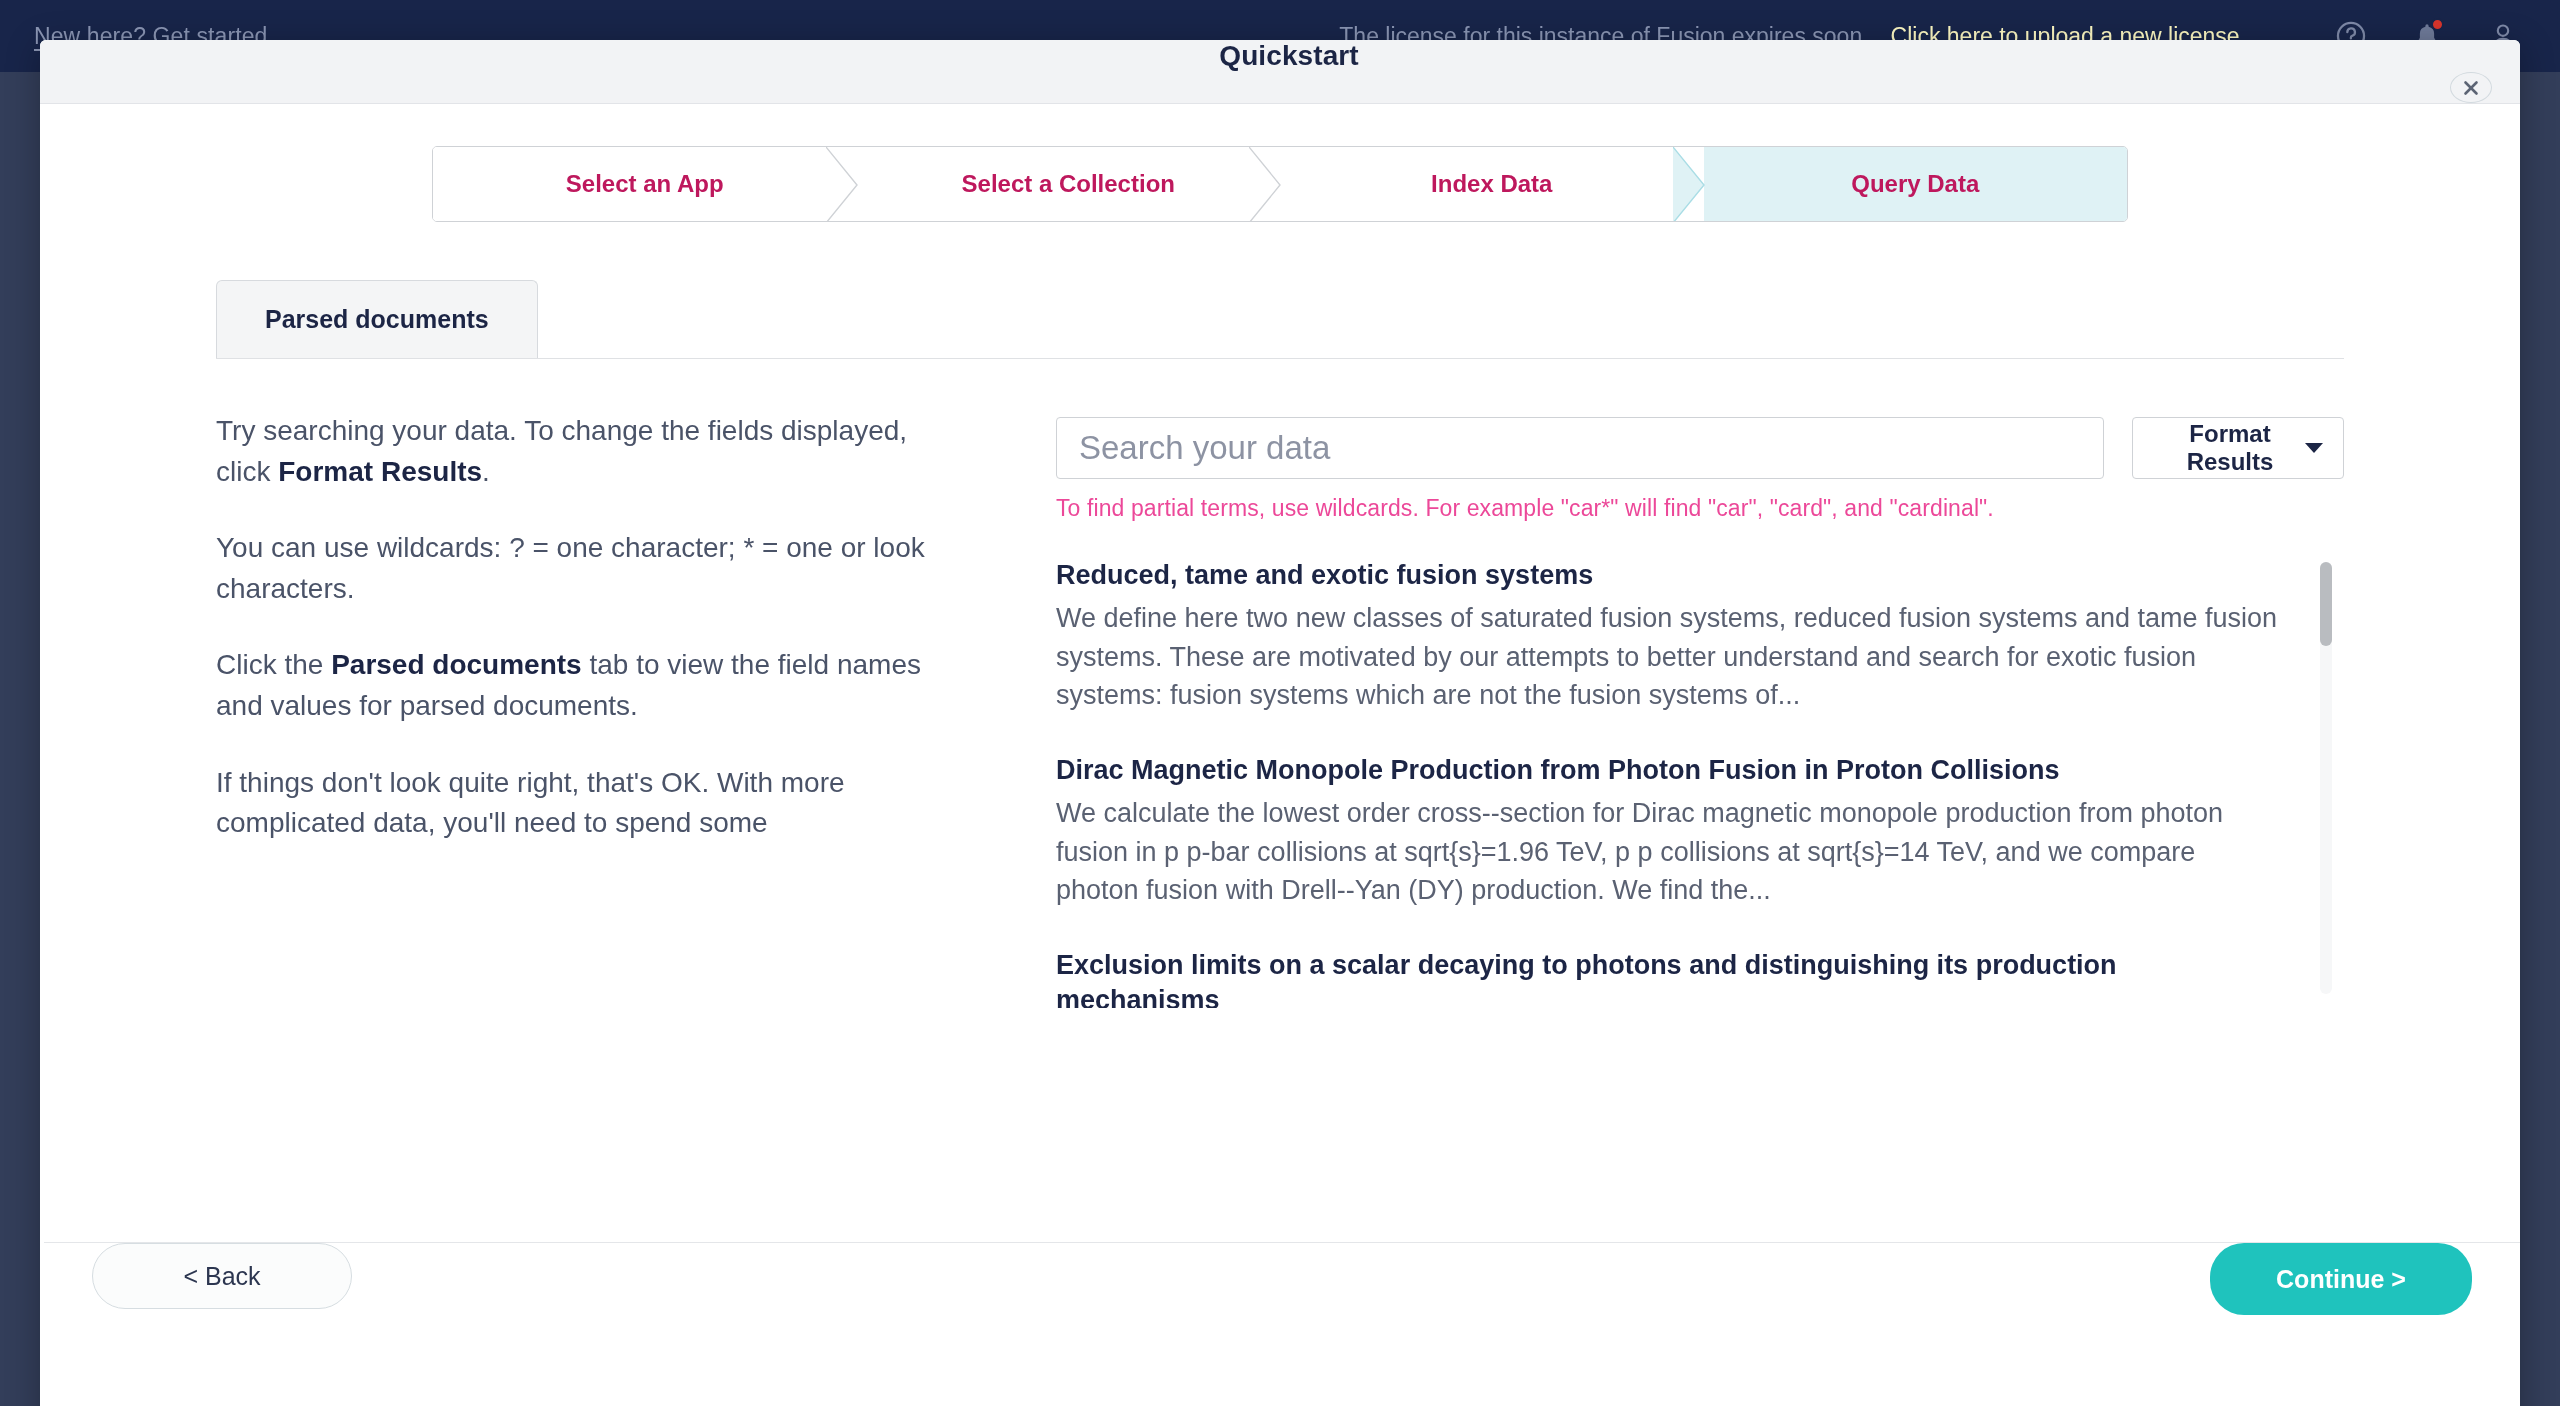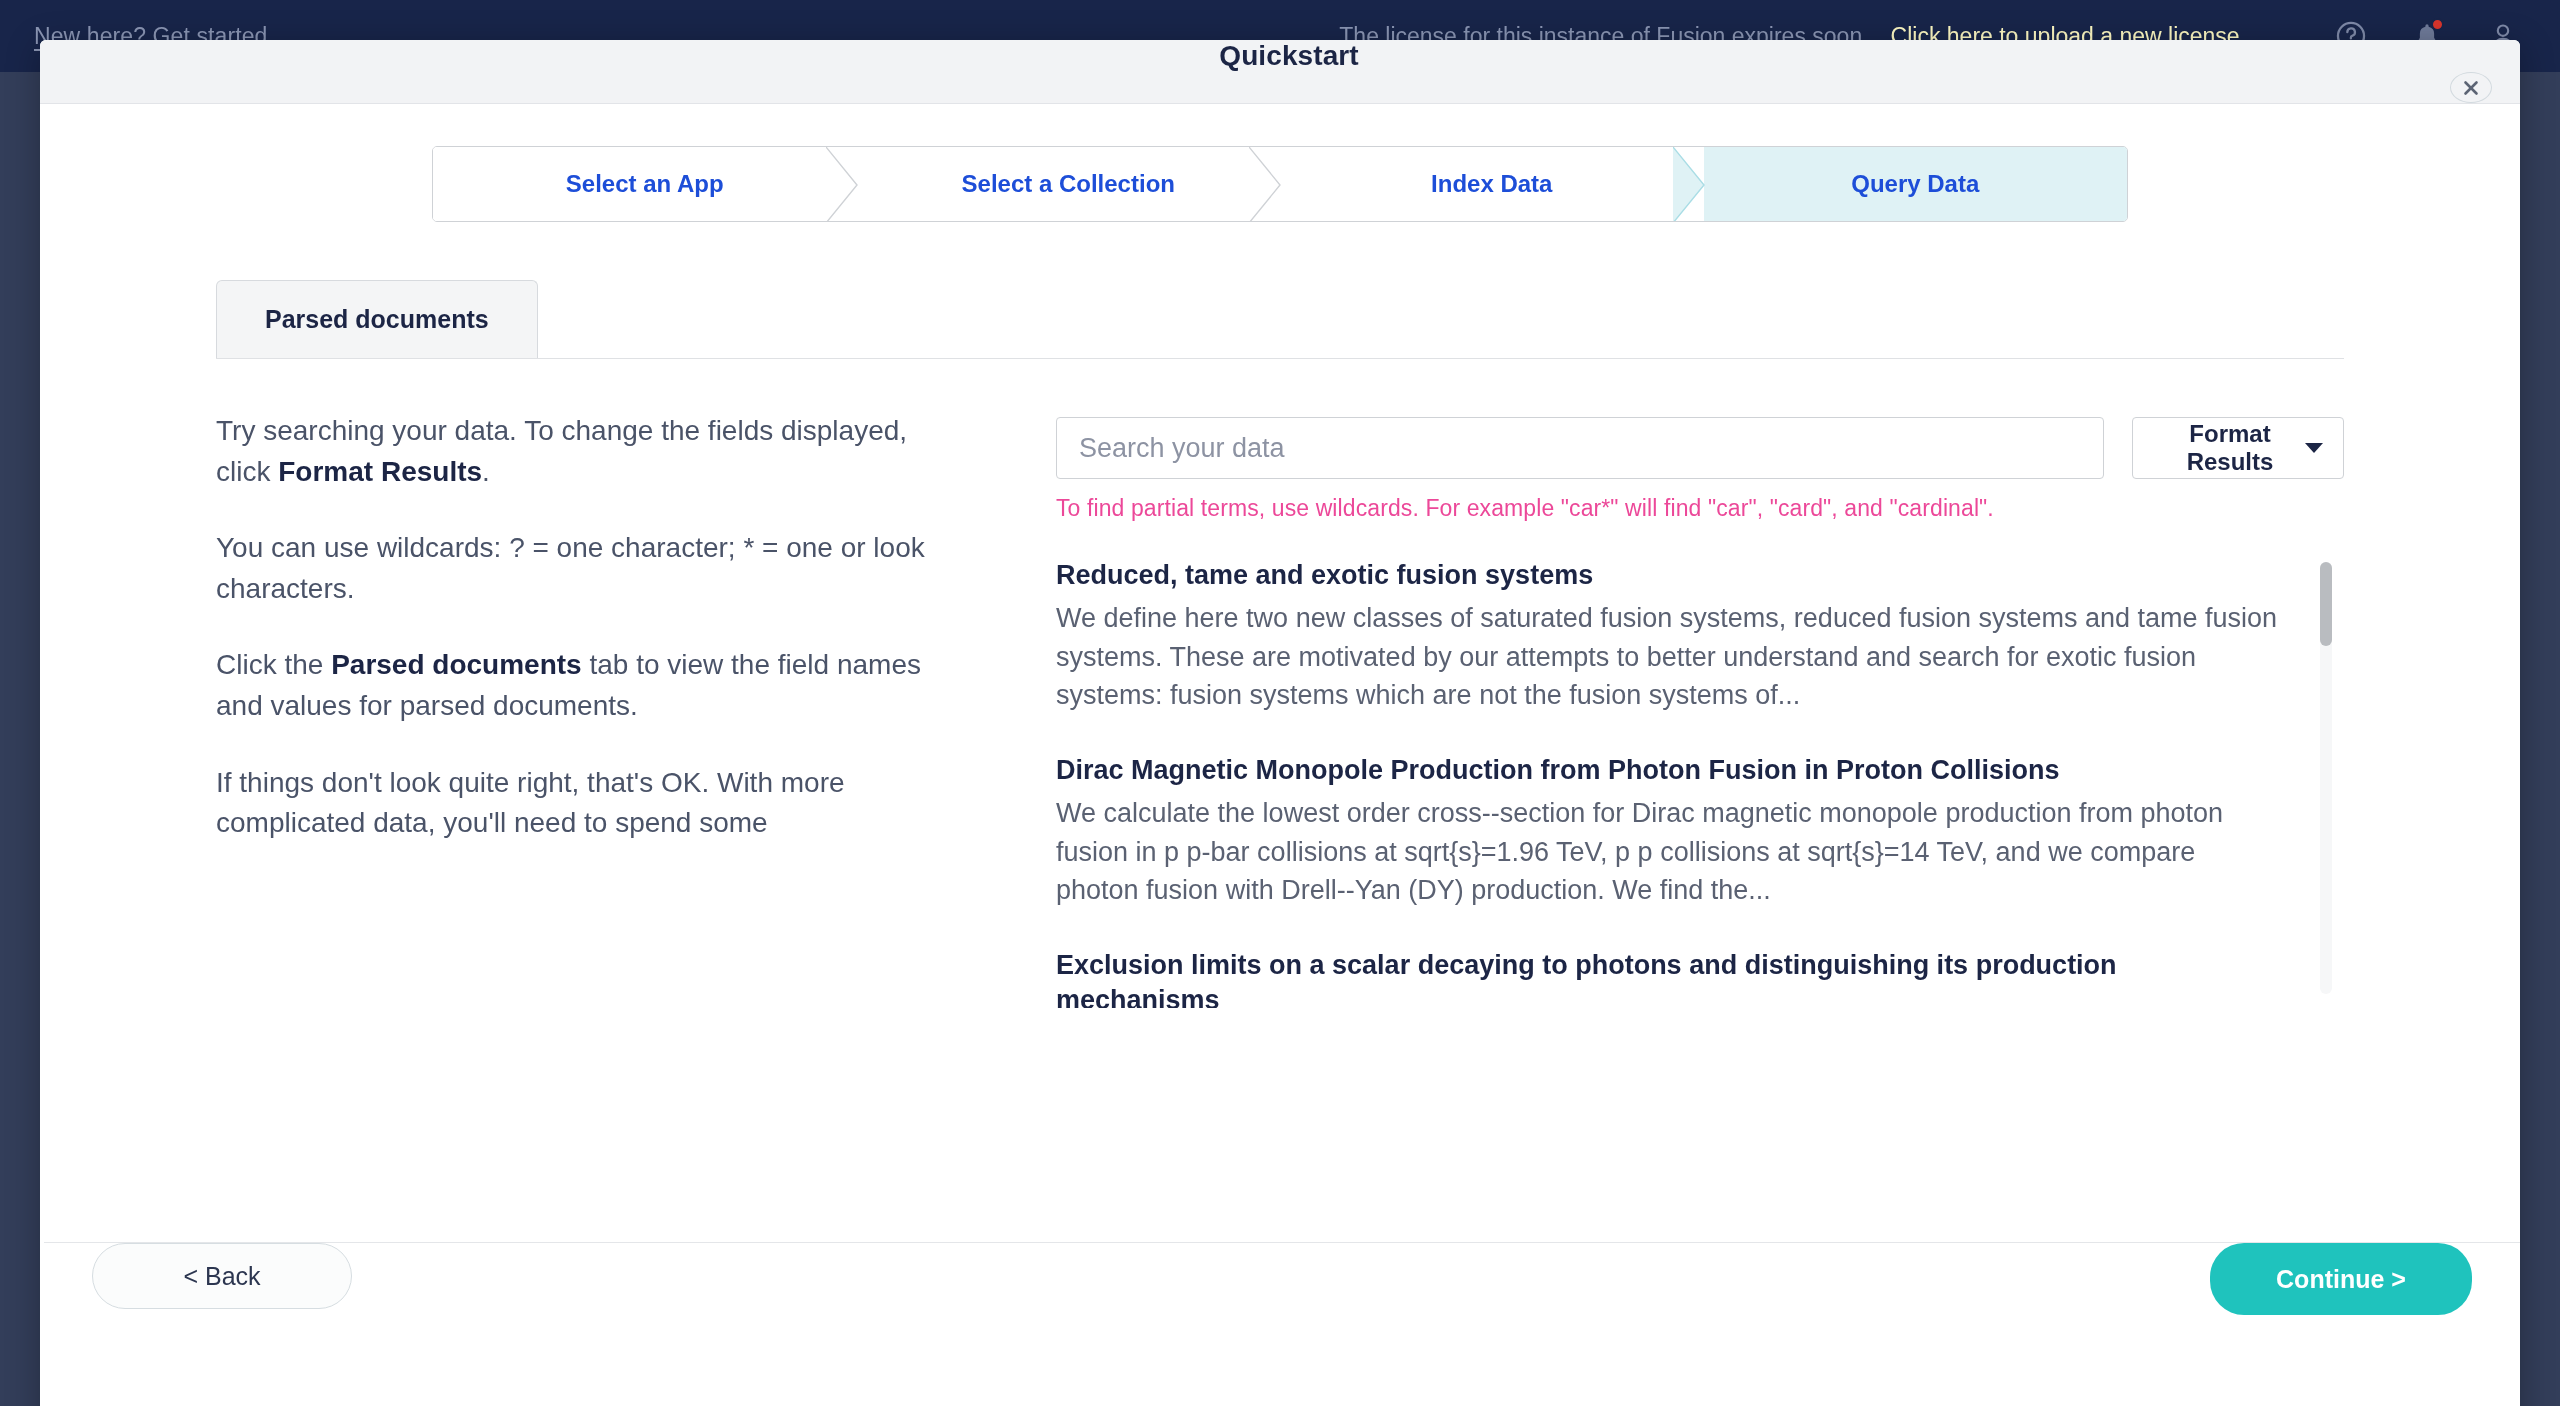--- a/index.html
+++ b/index.html
@@ -128,21 +128,21 @@
     overflow: hidden;
     position: relative;
   }
   .step {
     flex: 1 1 0;
     display: flex;
     align-items: center;
     justify-content: center;
     font-size: 24px;
     font-weight: 700;
-    color: #1d4ed8;
+    color: #be185d;
     position: relative;
     background: #fff;
     cursor: pointer;
   }
   .step.active {
     background: #dff2f5;
   }
   .step .chev {
     position: absolute;
     right: -1px;
@@ -242,21 +242,21 @@
     display: flex;
     align-items: center;
     gap: 28px;
   }
   .search-input {
     flex: 1 1 auto;
     height: 62px;
     border: 1px solid #cfd2d6;
     border-radius: 4px;
     padding: 0 22px;
-    font-size: 27px;
+    font-size: 33px;
     color: #4a5368;
     font-family: "Liberation Sans", sans-serif;
     background: #fff;
     outline: none;
   }
   .search-input::placeholder { color: #8d93a3; }
 
   .format-btn {
     flex: 0 0 auto;
     width: 212px;

